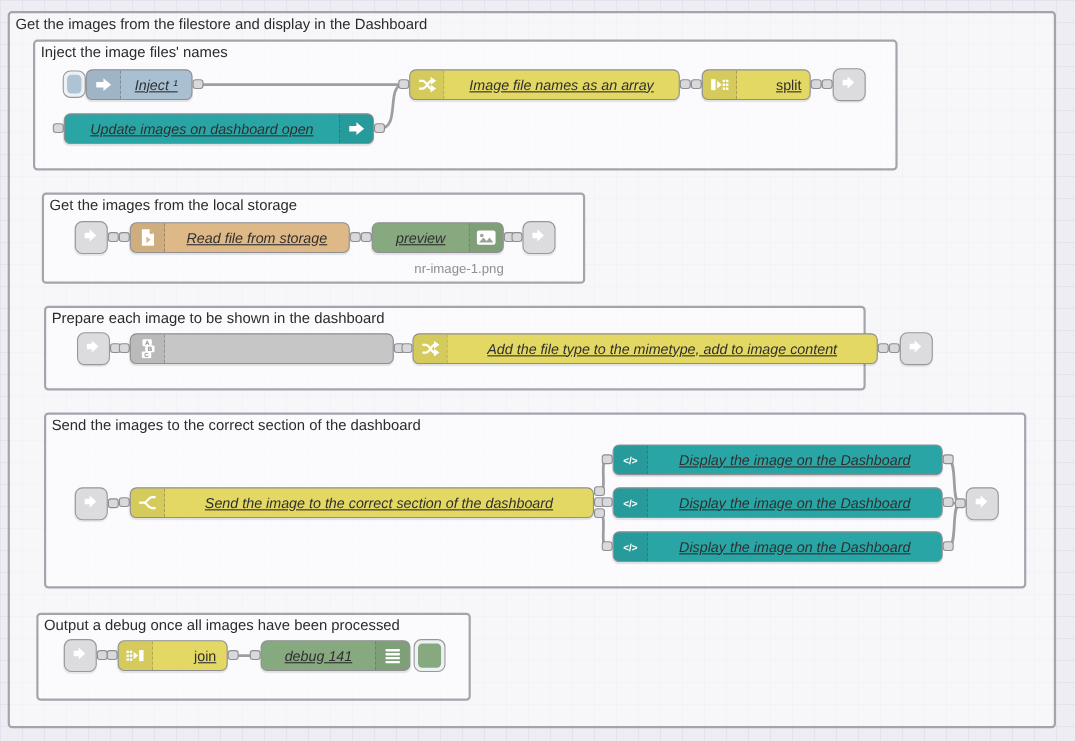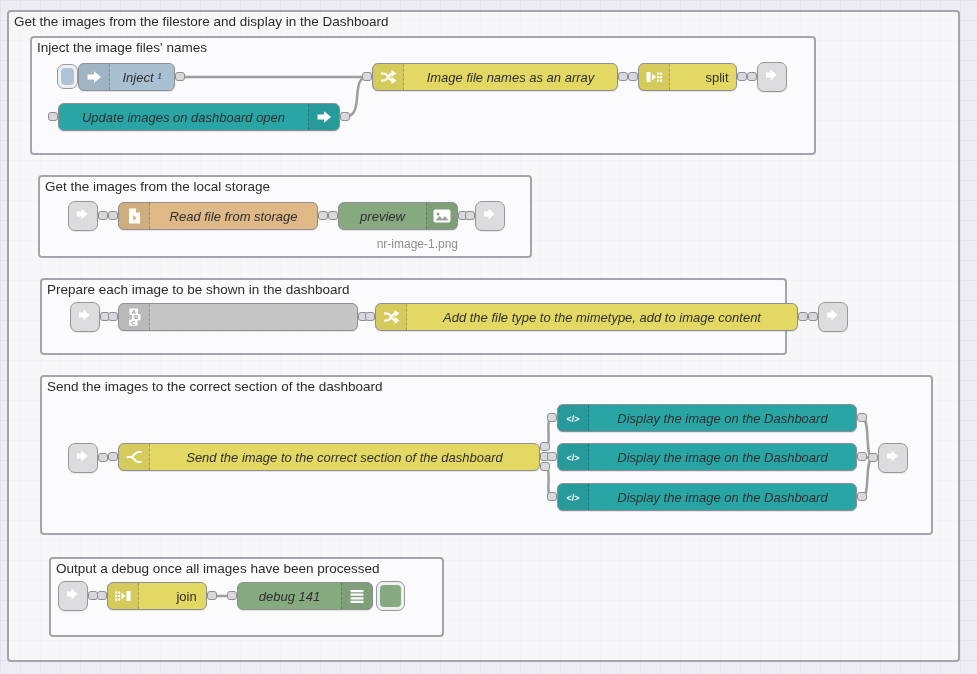--- a/index.html
+++ b/index.html
@@ -8,21 +8,21 @@
     background-image:linear-gradient(to right,#e3e3ee 1px,transparent 1px),
                      linear-gradient(to bottom,#e3e3ee 1px,transparent 1px);
     background-size:20px 20px;}
   .group{position:absolute;background:rgba(255,255,255,0.55);border:2px solid #a4a4ad;border-radius:4px;box-sizing:border-box;}
   .group-label{position:absolute;left:5px;top:2px;font-size:13.5px;color:#2b2b2b;white-space:nowrap;}
   #wires{position:absolute;left:0;top:0;z-index:2;}
   #wires path{stroke:#9d9da2;stroke-width:2.5;fill:none;stroke-linecap:round;}
   .port{position:absolute;width:10px;height:9px;background:#d9d9dd;border:1px solid #8f8f93;border-radius:3px;box-sizing:border-box;z-index:3;}
   .node{position:absolute;height:28px;border:1.5px solid #8f8f93;border-radius:6px;box-sizing:border-box;
     display:flex;align-items:stretch;z-index:4;box-shadow:0 1px 1px rgba(0,0,0,0.10);}
-  .node .lbl{flex:1;display:flex;align-items:center;justify-content:center;font-style:italic;font-size:13px;color:#2f2f2f;white-space:nowrap;overflow:hidden;padding:0 4px;}
+  .node .lbl{flex:1;display:flex;align-items:center;justify-content:center;font-style:italic;font-size:13px;color:#2f2f2f;white-space:nowrap;overflow:hidden;padding:0 4px;text-decoration:underline;}
   .node .lbl.upright{font-style:normal;padding-left:32px;}
   .icon-sect{width:30px;flex:0 0 30px;display:flex;align-items:center;justify-content:center;background:rgba(0,0,0,0.06);}
   .icon-sect.left{border-right:1px dashed rgba(0,0,0,0.22);border-radius:4px 0 0 4px;}
   .icon-sect.right{border-left:1px dashed rgba(0,0,0,0.22);border-radius:0 4px 4px 0;}
   .blue{background:#a9c0d2;}
   .teal{background:#2aa5a5;}
   .yellow{background:#e3d863;}
   .tan{background:#deb887;}
   .green{background:#87a980;}
   .gray{background:#c6c6c6;}
@@ -45,21 +45,21 @@
   </div>
   <div class="group" style="left:38px;top:175px;width:494px;height:83px">
     <div class="group-label">Get the images from the local storage</div>
   </div>
   <div class="group" style="left:40px;top:278px;width:747px;height:77px">
     <div class="group-label">Prepare each image to be shown in the dashboard</div>
   </div>
   <div class="group" style="left:40px;top:375px;width:893px;height:160px">
     <div class="group-label">Send the images to the correct section of the dashboard</div>
   </div>
-  <div class="group" style="left:49px;top:557px;width:395px;height:80px">
+  <div class="group" style="left:33px;top:557px;width:395px;height:80px">
     <div class="group-label">Output a debug once all images have been processed</div>
   </div>
 
   <svg id="wires" width="977" height="674">
     <path d="M180,77 L367,77"></path>
     <path d="M345,117 C365,117 350,77 367,77"></path>
     <path d="M623,77 L633,77"></path>
     <path d="M742,77 L752,77"></path>
     <path d="M103,216 L113,216"></path>
     <path d="M323,216 L333,216"></path>

